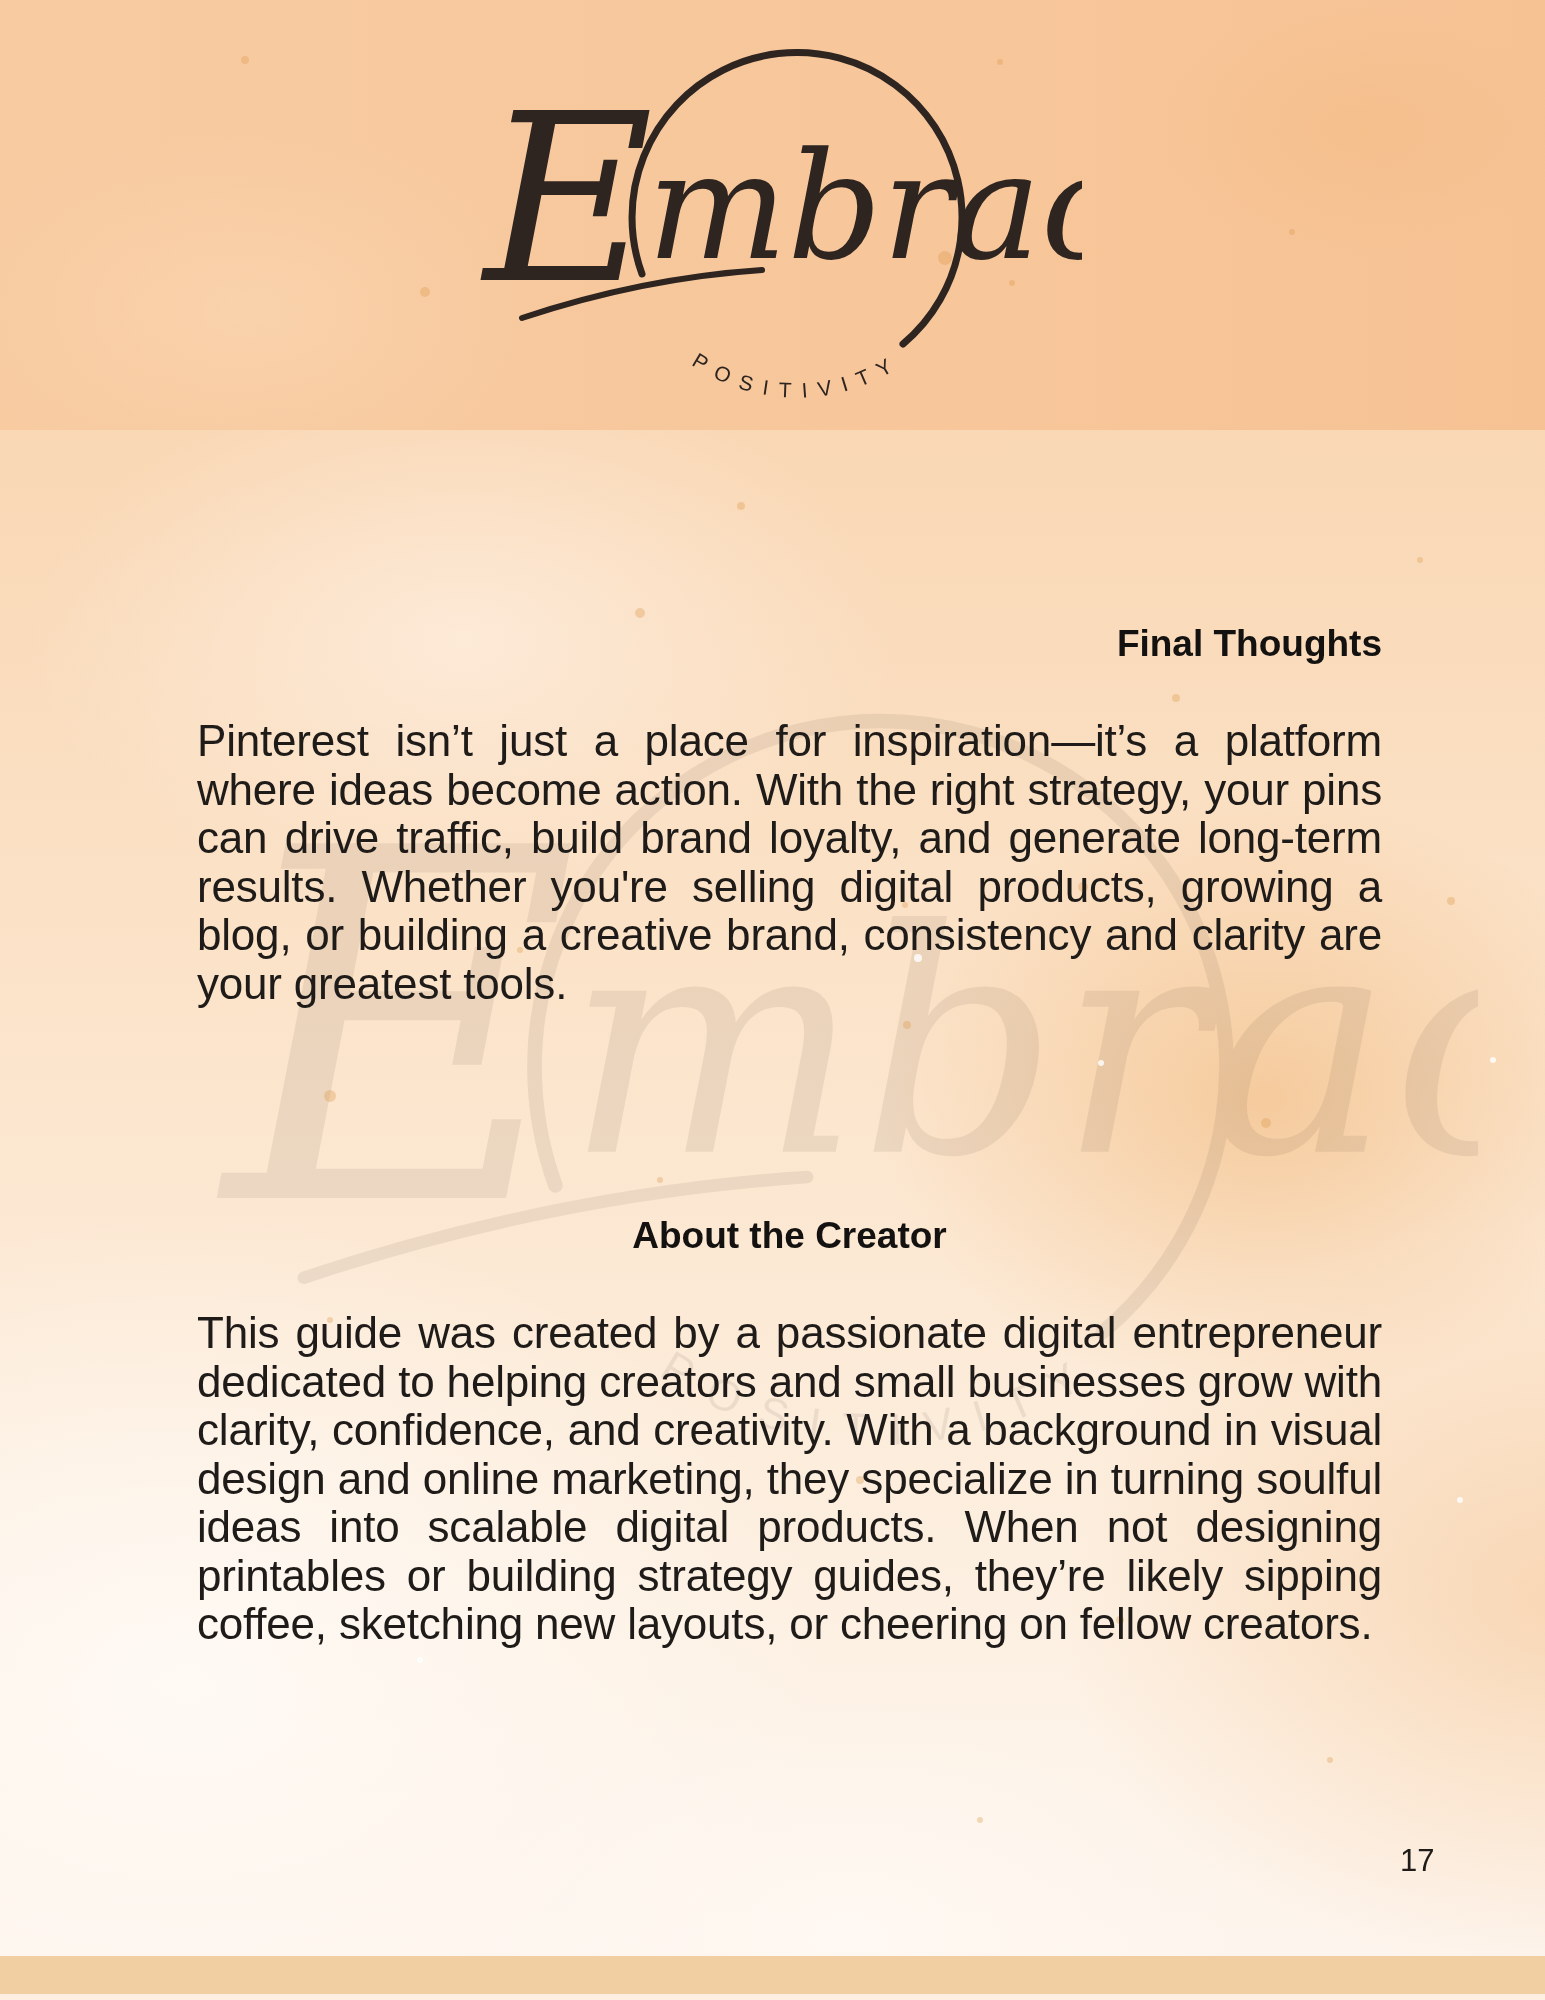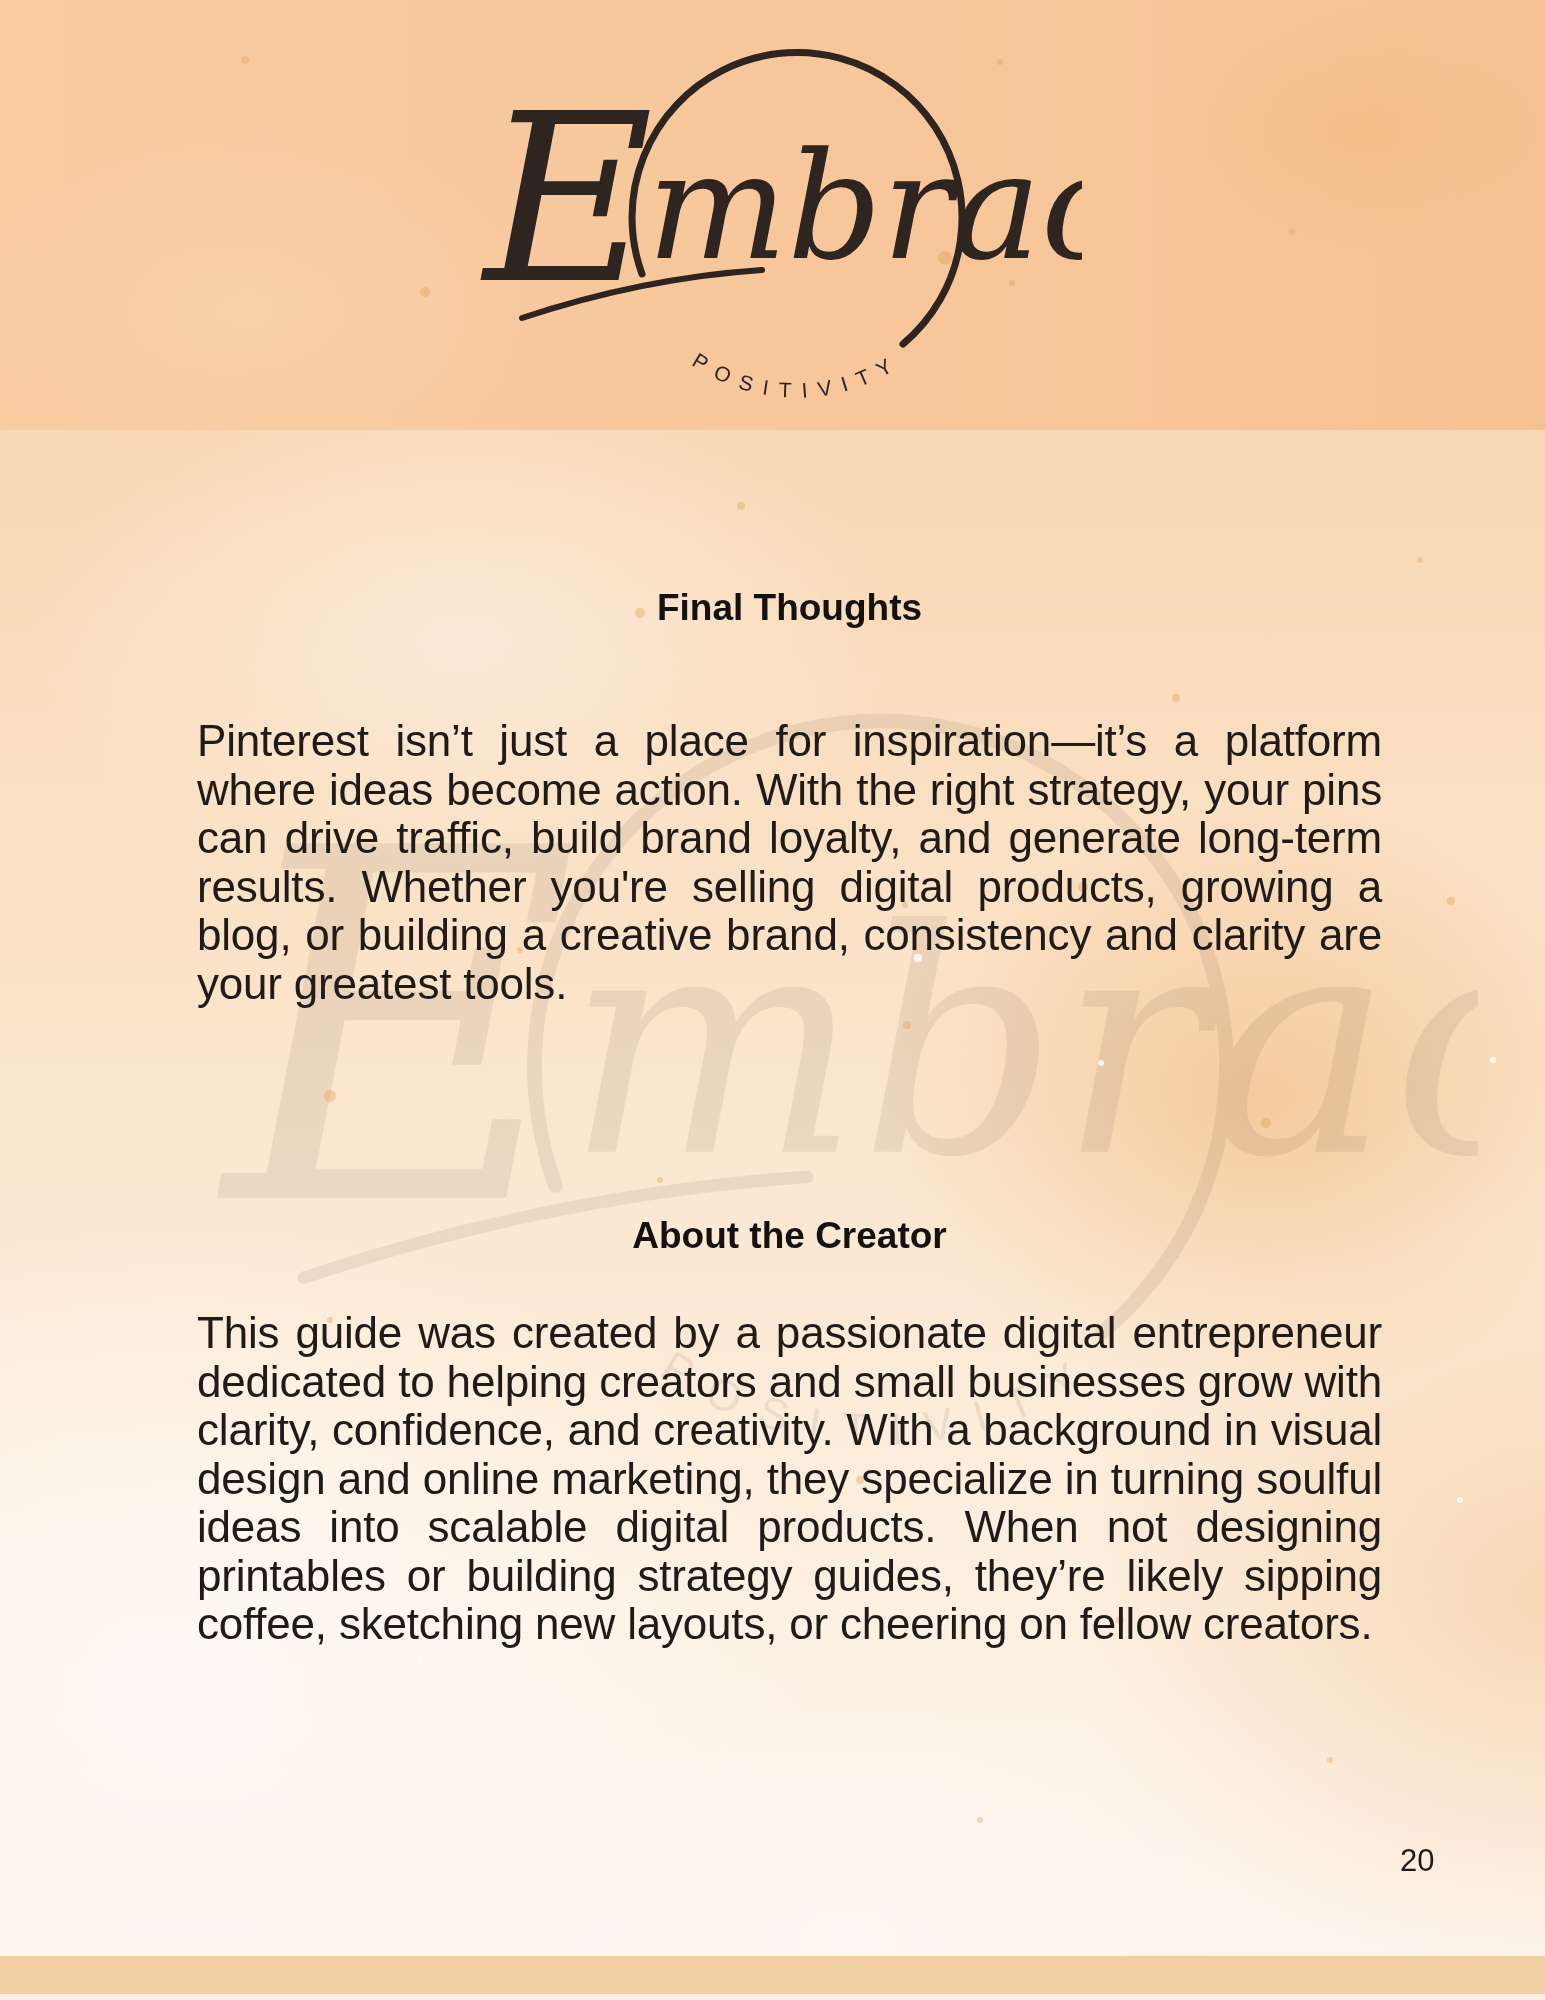--- a/index.html
+++ b/index.html
@@ -103,26 +103,26 @@
     <g fill="#ffffff" opacity="0.8">
       <circle cx="918" cy="958" r="4"></circle>
         <circle cx="1101" cy="1063" r="3"></circle>
         <circle cx="963" cy="1336" r="4"></circle>
       <circle cx="1493" cy="1060" r="3"></circle>
         <circle cx="420" cy="1660" r="3"></circle>
         <circle cx="1460" cy="1500" r="3"></circle>
     </g>
   </svg>
 
-  <h1 class="col section-heading" style="top:583px;">Final Thoughts</h1>
+  <h1 class="col section-heading" style="top:619px;text-align:right;">Final Thoughts</h1>
 
   <p class="col body-par" style="top:717px;">Pinterest isn’t just a place for inspiration—it’s a platform where ideas become action. With the right strategy, your pins can drive traffic, build brand loyalty, and generate long-term results. Whether you're selling digital products, growing a blog, or building a creative brand, consistency and clarity are your greatest tools.</p>
 
 
   <h2 class="col section-heading" style="top:1211px;">About the Creator</h2>
 
   <p class="col body-par" style="top:1309px;">This guide was created by a passionate digital entrepreneur dedicated to helping creators and small businesses grow with clarity, confidence, and creativity. With a background in visual design and online marketing, they specialize in turning soulful ideas into scalable digital products. When not designing printables or building strategy guides, they’re likely sipping coffee, sketching new layouts, or cheering on fellow creators.</p>
 
-  <div class="page-number">20</div>
+  <div class="page-number">17</div>
   <div class="footer-band"></div>
   <div class="footer-strip"></div>
 
 </div>
 
 </body></html>

